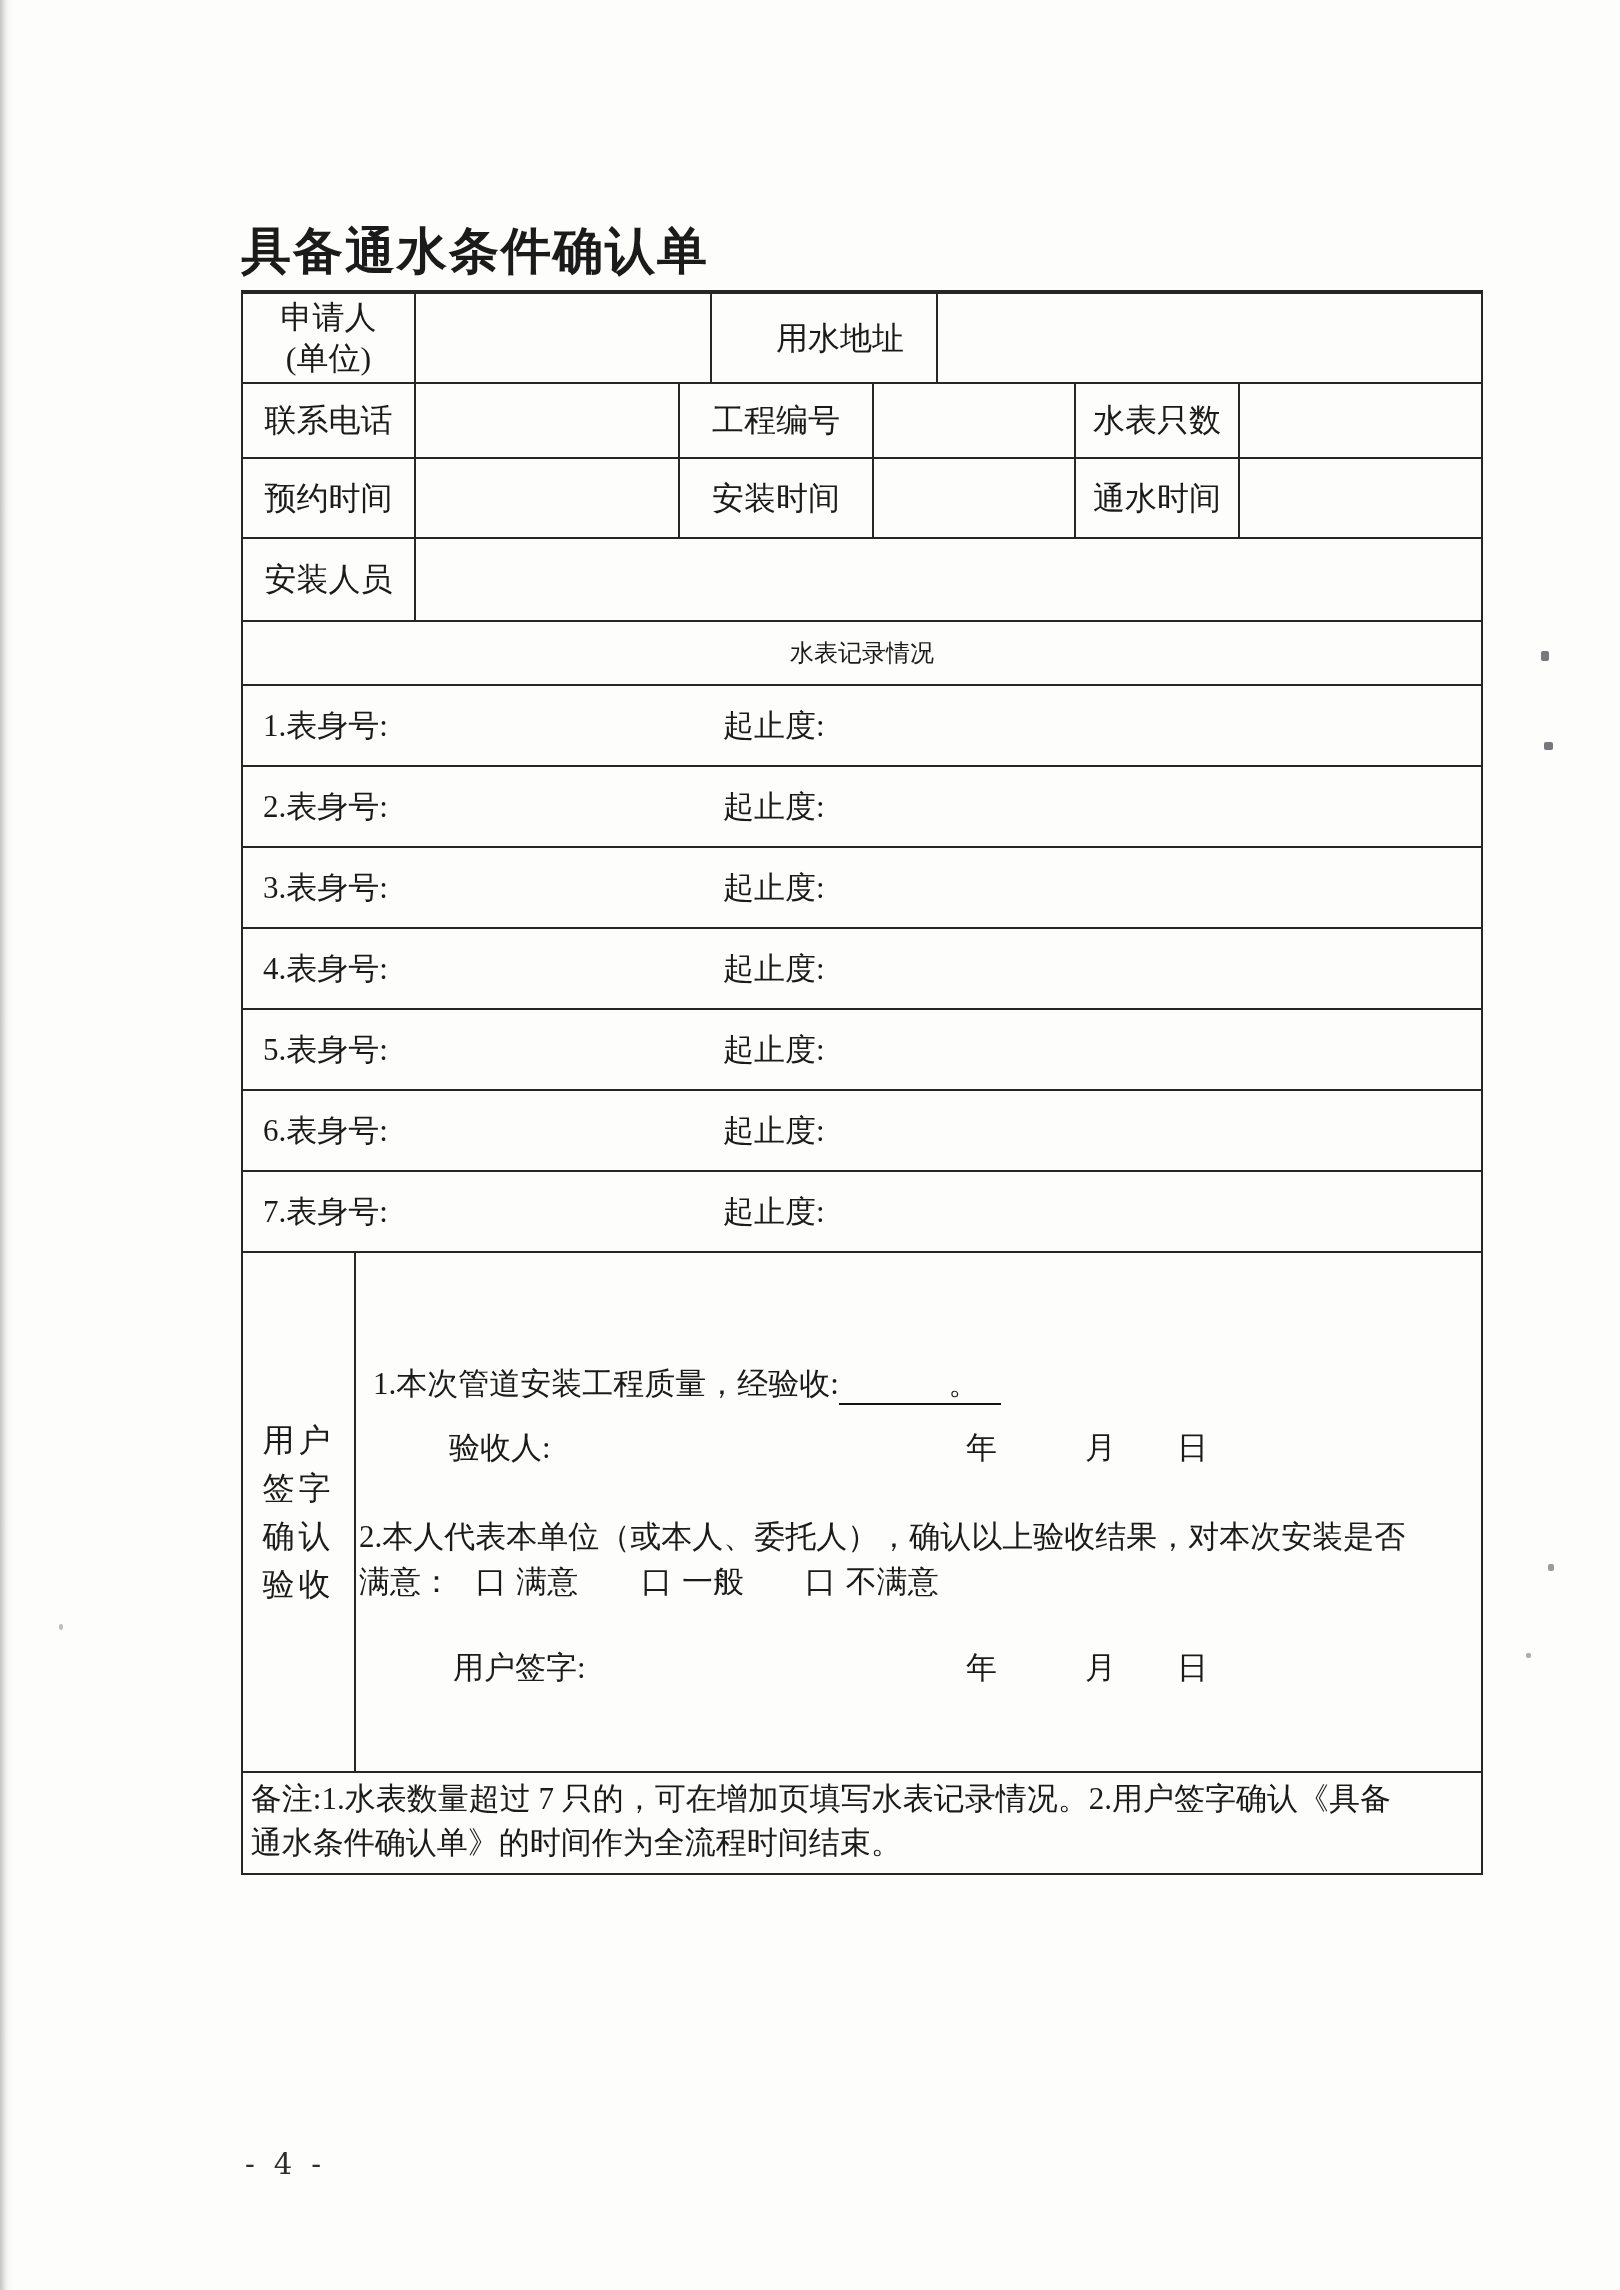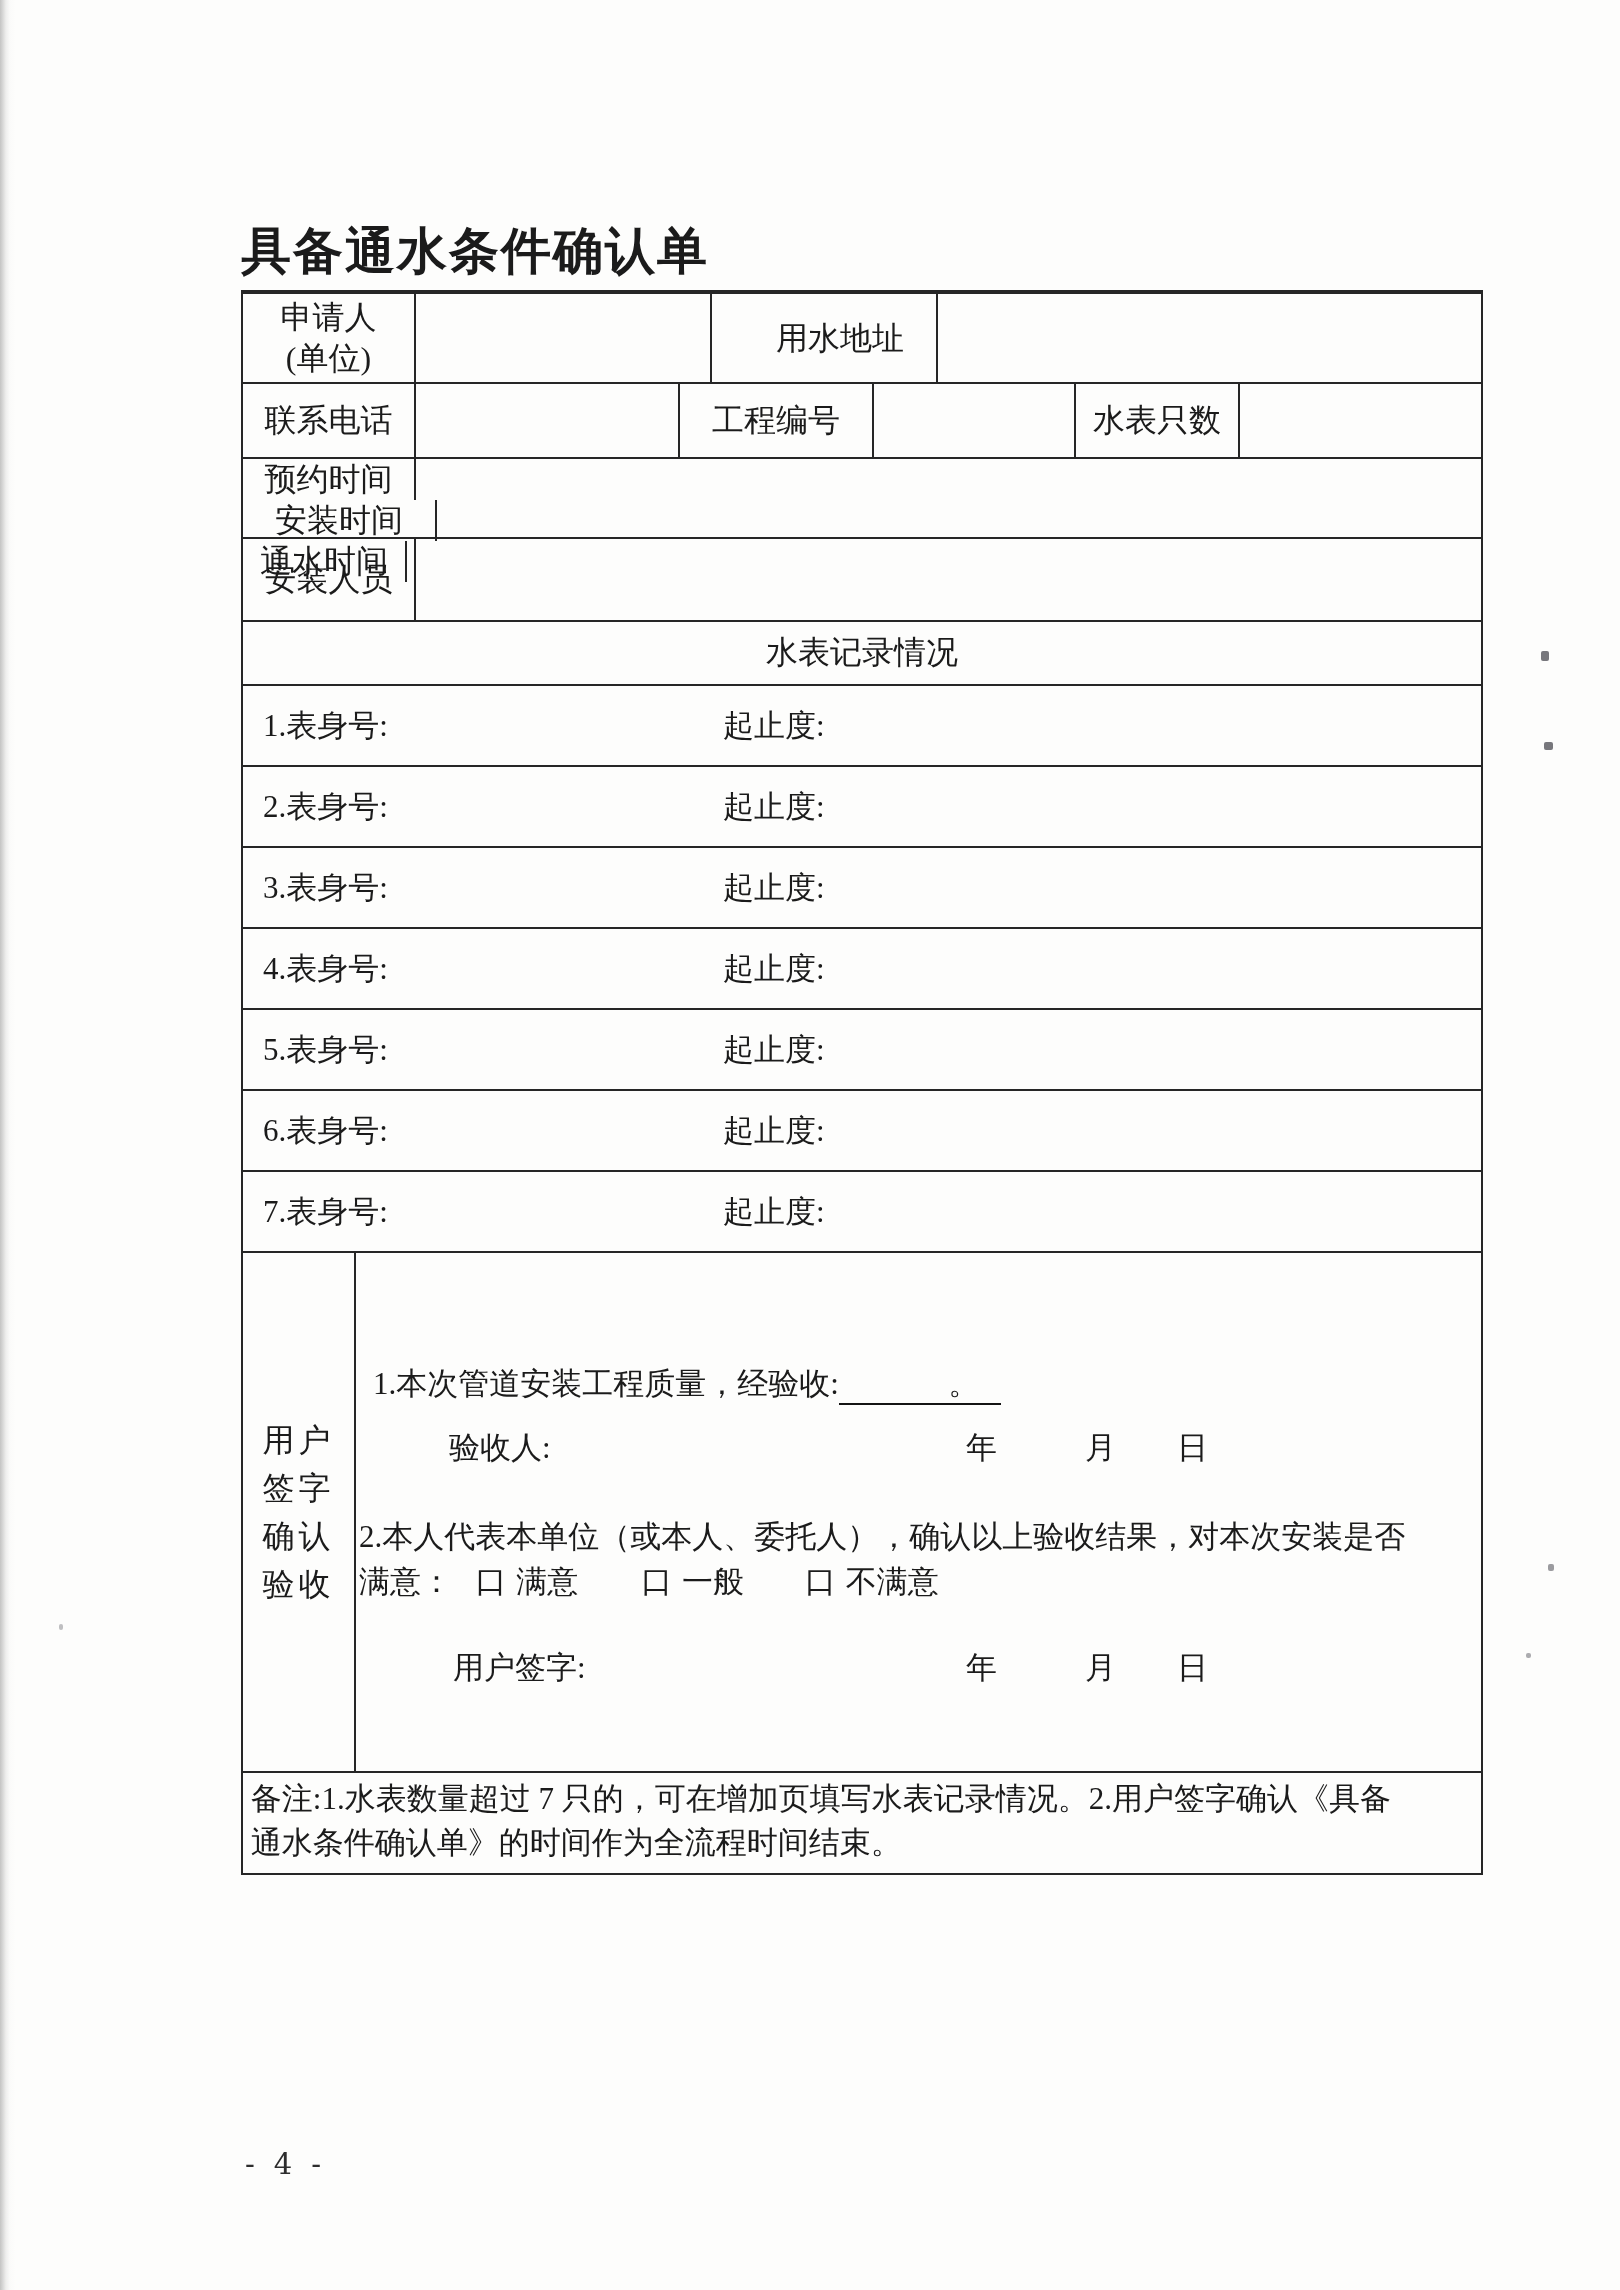--- a/index.html
+++ b/index.html
@@ -38,31 +38,31 @@
   .row:last-child{border-bottom:none;}
   .cell{
     border-right:2px solid var(--line);
     display:flex;align-items:center;justify-content:center;
     font-size:32px;line-height:41px;text-align:center;
   }
   .cell:last-child{border-right:none;}
   .cell.blank{justify-content:flex-start;}
   .r1{height:90px;gap:32px;}
   .r2{height:75px;}
-  .r3{height:80px;flex-direction:column;}
+  .r3{height:80px;}
   .r4{height:83px;}
   .r5{height:64px;}
   .w-c1{width:173px;}
   .w-c2{width:264px;}
   .w-c3{width:194px;}
   .w-c4{width:202px;}
   .w-c5{width:164px;}
   .grow{flex:1;}
 
-  .section-head{width:100%;display:flex;align-items:center;justify-content:center;font-size:32px;}
+  .section-head{width:100%;display:flex;align-items:center;justify-content:center;font-size:24px;}
 
   .meter-row{
     height:81px;position:relative;border-bottom:2.9px solid var(--line);
     font-size:31px;display:flex;align-items:center;
   }
   .meter-row .m-label{padding-left:0;margin-left:20px;}
   .meter-row .m-range{position:absolute;left:480px;}
 
   .sig-row{display:flex;height:520px;border-bottom:2.9px solid var(--line);}
   .sig-side{

